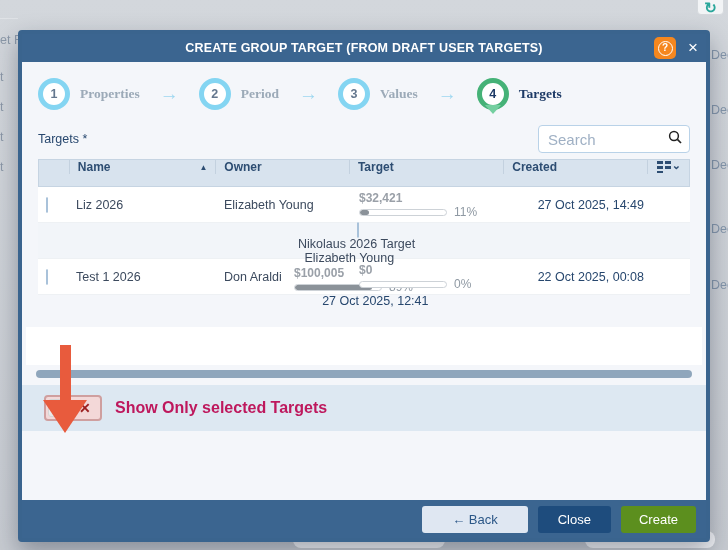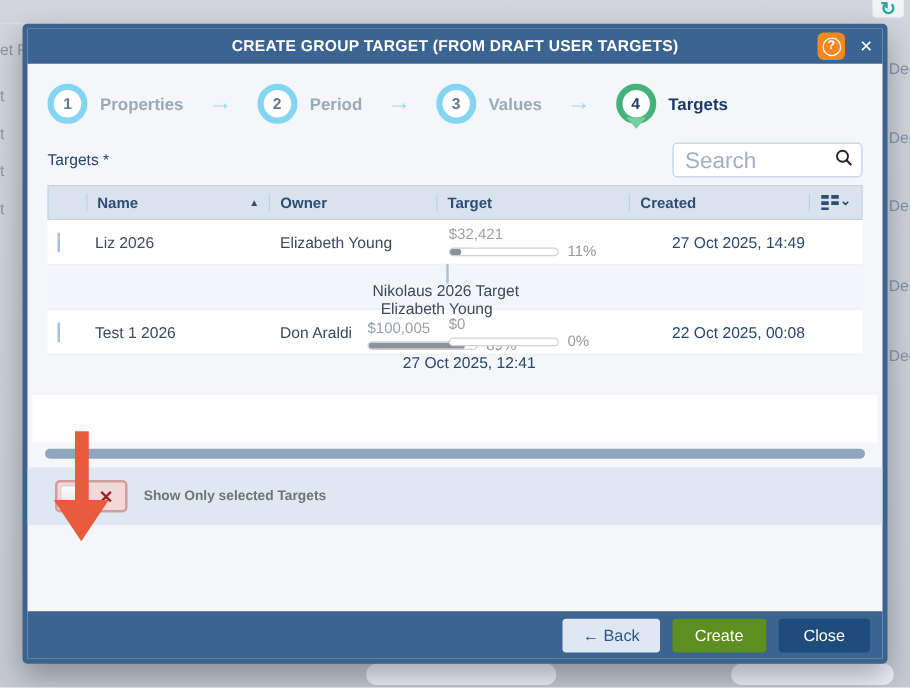--- a/index.html
+++ b/index.html
@@ -17,21 +17,21 @@
   .bg-refresh {
     position:absolute; left:697px; top:-12px; width:27px; height:27px;
     background:#f2f4f6; border:1px solid #d5d9dd; border-radius:4px;
     color:#2aa79b; font-size:15px; font-weight:bold; text-align:center; line-height:38px;
     z-index:0;
   }
   .bg-card { position:absolute; background:#f5f6f8; border-radius:8px; z-index:0; opacity:.92; }
 
   
   .modal {
-    position:absolute; left:18px; top:19px; width:692px; height:512px;
+    position:absolute; left:18px; top:30px; width:692px; height:512px;
     border:4px solid #3a648e; border-radius:4px; background:#f4f6fa;
     box-shadow:0 10px 24px rgba(20,30,50,.35); z-index:10;
     display:flex; flex-direction:column;
   }
   .modal-header {
     height:28px; min-height:28px; background:#3b6590; position:relative;
     display:flex; align-items:center; justify-content:flex-end;
   }
   .modal-title {
     position:absolute; left:0; right:0; text-align:center;
@@ -56,58 +56,58 @@
     width:32px; height:32px; border-radius:50%; border:5px solid #84d5f2; background:#fff;
     display:flex; align-items:center; justify-content:center;
     font-weight:bold; font-size:12.5px; color:#64778e; position:relative; cursor:pointer;
   }
   .step.active .step-circle { border-color:#45b277; color:#1d3a66; }
   .step-tail {
     position:absolute; top:100%; left:50%; transform:translateX(-50%);
     width:0; height:0; border-left:8px solid transparent; border-right:8px solid transparent;
     border-top:9px solid #74cfa0;
   }
-  .step-label { margin:0 20px 0 10px; font-weight:bold; font-size:13.5px; color:#9caab8; }
+  .step-label { margin:0 20px 0 10px; font-weight:bold; font-size:13.5px; color:#9caab8;font-family:Liberation Serif, serif; }
   .step.active .step-label { color:#1d3a66; }
   .step-arrow { color:#9dd7f0; font-size:19px; font-weight:bold; margin-right:20px; }
 
   .desc { margin:18px 0 0 16px; font-style:italic; font-size:12.5px; color:#1e3f6b; }
 
   .targets-row { display:flex; justify-content:space-between; align-items:center; margin:15px 16px 0; }
   .targets-label { font-size:12.5px; color:#27476e; }
   .search-box {
     width:152px; height:28px; background:#fff; border:1px solid #b9d2e8; border-radius:4px;
     display:flex; align-items:center; padding:0 7px;
   }
-  .search-input { border:none; outline:none; flex:1; min-width:0; font-size:18px; color:#0f766e; background:transparent; font-family:inherit; }
+  .search-input { border:none; outline:none; flex:1; min-width:0; font-size:15px; color:#0f766e; background:transparent; font-family:inherit; }
   .search-input::placeholder { color:#9fb0c4; }
 
   
   .ttable { margin:6px 16px 0; }
   .thead {
     display:flex; height:28px; background:#d8e3ee; border:1px solid #c6d4e2;
-    align-items:center; color:#2d4d72; font-size:12px; font-weight:bold;
+    align-items:flex-start; color:#2d4d72; font-size:12px; font-weight:bold;
   }
   .th { display:flex; align-items:center; padding:0 8px; border-left:1px solid #c3d1df; }
   .th:first-child { border-left:none; }
   .c0 { width:30px; } .c1 { width:148px; } .c2 { width:135px; }
   .c3 { width:156px; } .c4 { width:145px; } .c5 { flex:1; justify-content:center; }
   .sort-asc { margin-left:auto; font-size:8px; color:#2d4d72; }
   .cols-icon { display:flex; align-items:center; gap:3px; cursor:pointer; }
   .cols-chevron { font-size:11px; color:#2d4d72; margin-top:-4px; }
 
   .trow {
     display:flex; align-items:center; height:36px; background:#fff;
     border-bottom:1px solid #eef1f4; font-size:12.5px;
   }
   .trow.alt { background:#f2f5f9;flex-direction:column; }
   .td { padding:0 8px; }
   .checkbox { width:14px; height:14px; border:1px solid #a9c2da; border-radius:2px; background:#fff; margin:0 auto; cursor:pointer; }
   .name-cell, .owner-cell { color:#3c4a5e; }
-  .tval { color:#9aa0a8; font-size:12px; line-height:13px; margin-top:2px; }
+  .tval { color:#9aa0a8; font-size:12px; line-height:13px; margin-top:2px;font-weight:bold; }
   .tbar-row { display:flex; align-items:center; gap:7px; margin-top:0; }
   .track { width:88px; height:7px; border:1px solid #cdd2d7; border-radius:4px; background:#fff; overflow:hidden; }
   .fill { height:100%; background:#8b9299; border-radius:4px; }
   .pct { color:#8f99a3; font-size:12px; }
   .created-cell { color:#27476e;text-align:right; }
 
   .white-strip { height:38px; background:#fff; margin:32px 4px 0; }
   .scrollbar { height:8px; margin:5px 14px 0; background:#8fa6bc; border-radius:4px; cursor:pointer; }
 
   .toggle-row {
@@ -116,28 +116,28 @@
   }
   .toggle {
     width:58px; height:26px; background:#f3d8d8; border:2px solid #cf9f9f; border-radius:4px;
     display:flex; align-items:center; cursor:pointer;
   }
   .knob {
     width:24px; height:18px; margin-left:2px;
     background:linear-gradient(#fbfbfb,#e7e7e7); border:1px solid #d6d6d6; border-radius:3px;
   }
   .toggle-x { color:#9b1f1f; font-weight:bold; font-size:14px; margin-left:7px; }
-  .toggle-label { margin-left:13px; font-weight:bold; font-size:11px; color:#737373; }
+  .toggle-label { margin-left:13px; font-weight:bold; font-size:16px; color:#be185d; }
 
   
   .modal-footer {
     height:38px; min-height:38px; background:#3b6590;
     display:flex; justify-content:flex-end; align-items:center; gap:10px; padding-right:10px;
   }
-  .btn { border:none; border-radius:3px; font-size:13px; font-family:inherit; padding:6px 16px; cursor:pointer; }
+  .btn { border:none; border-radius:3px; font-size:13px; font-family:inherit; padding:6px 30px; cursor:pointer; }
   .btn-back { background:#dfe7f2; color:#2b5787; }
   .btn-create { background:#5c8f1e; color:#fff; padding:6px 18px; }
   .btn-close { background:#1e4c7d; color:#fff; padding:6px 20px; }
 
   
   .arrow-shaft { position:absolute; left:60px; top:345px; width:11px; height:57px; background:#e85b3d; z-index:50; }
   .arrow-head {
     position:absolute; left:43px; top:400px; width:0; height:0; z-index:50;
     border-left:22px solid transparent; border-right:22px solid transparent;
     border-top:33px solid #e85b3d;
@@ -295,19 +295,19 @@
         <div class="knob"></div>
         <div class="toggle-x">✕</div>
       </div>
       <div class="toggle-label">Show Only selected Targets</div>
     </div>
 
   </div>
 
   <div class="modal-footer">
     <button class="btn btn-back">← Back</button>
+    <button class="btn btn-close">Close</button>
     <button class="btn btn-create">Create</button>
-    <button class="btn btn-close">Close</button>
   </div>
 </div>
 
 <div class="arrow-shaft"></div>
 <div class="arrow-head"></div>
 
 </body></html>

